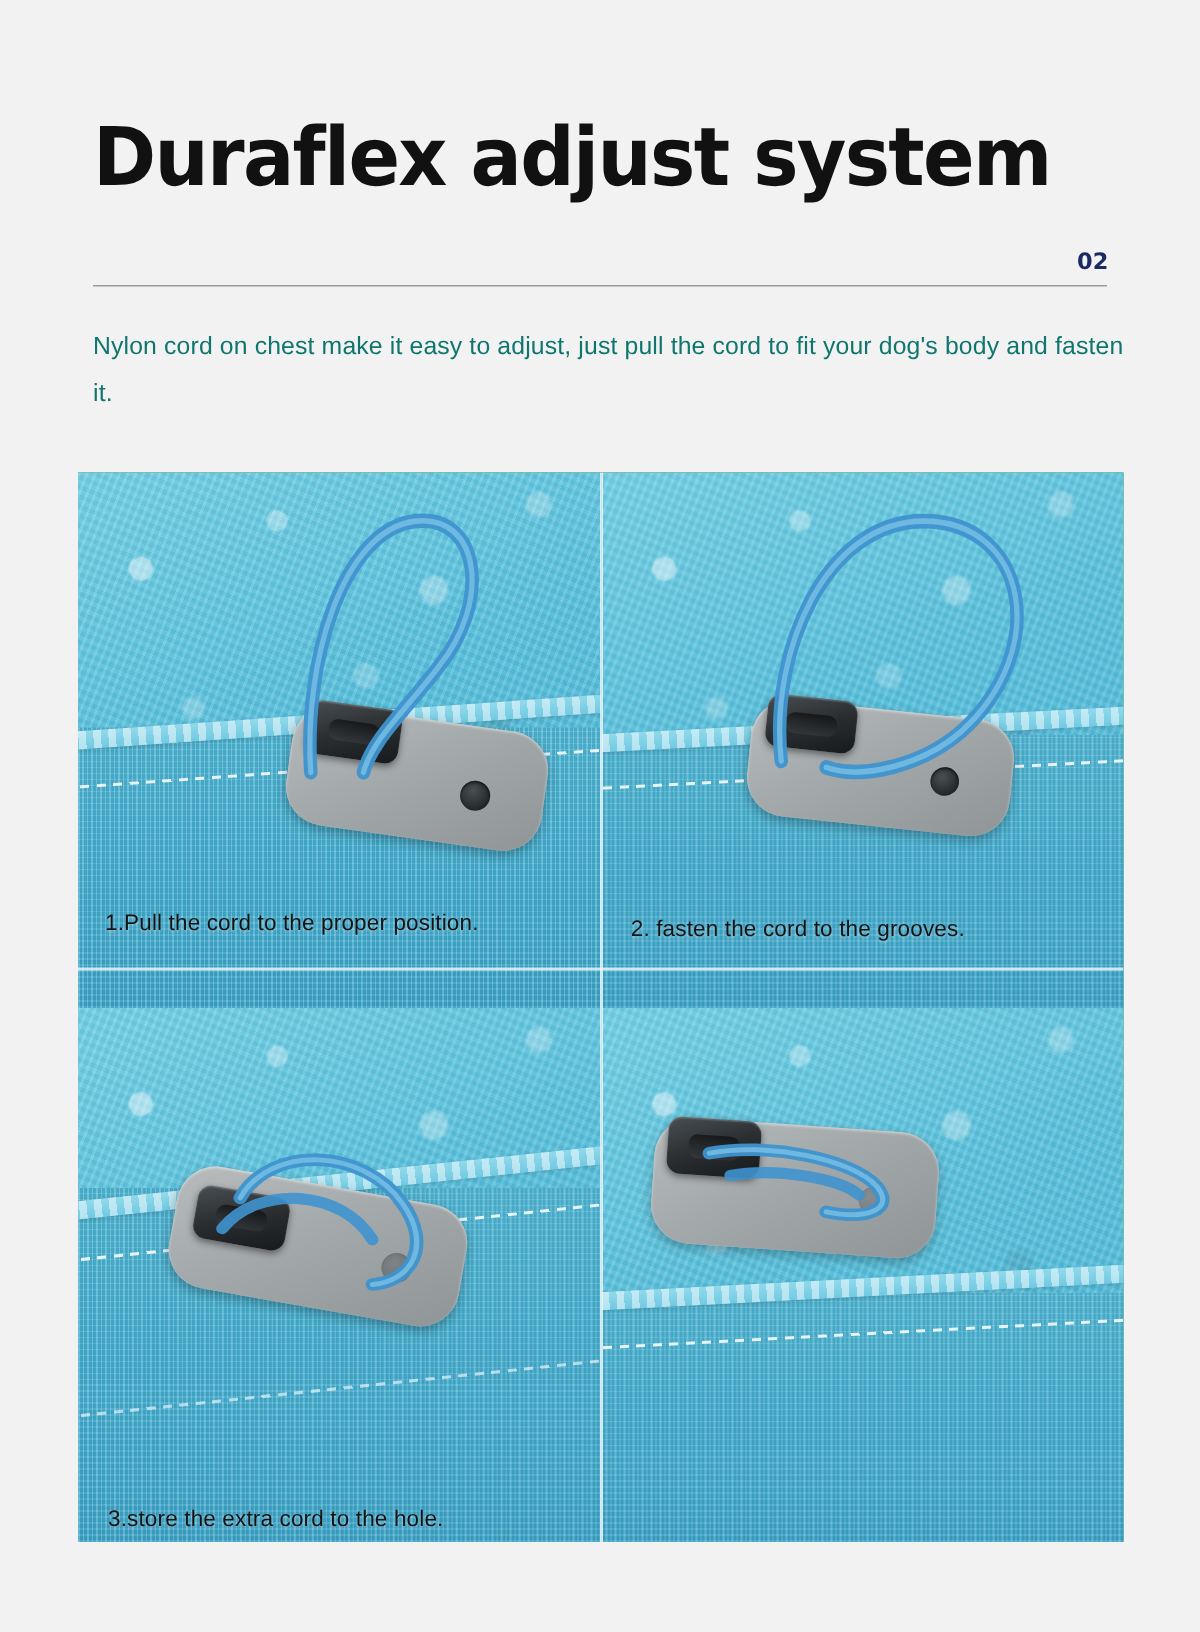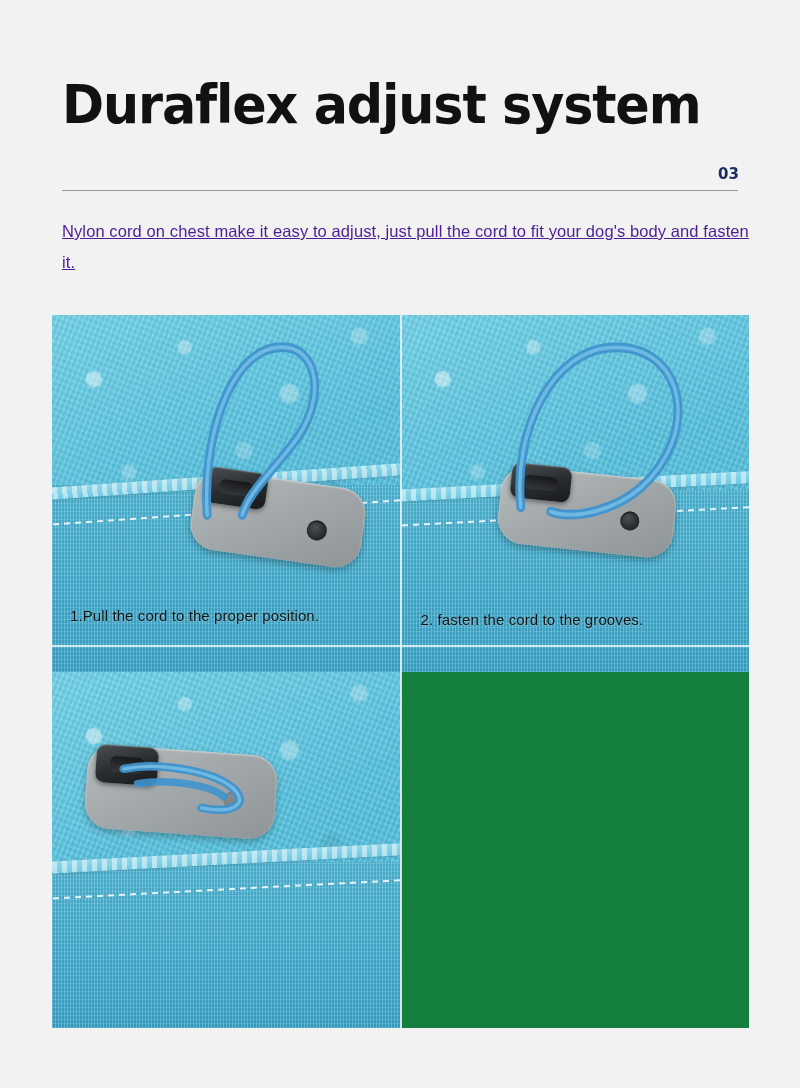--- a/index.html
+++ b/index.html
@@ -65,23 +65,22 @@
   }
 
   
   .subtext {
     position: absolute;
     left: 62px;
     top: 216px;
     width: 690px;
     font-size: 16.5px;
     line-height: 31px;
-    color: #4c1d95;
+    color: #0f766e;
     letter-spacing: 0.1px;
-    text-decoration: underline;
   }
 
   
   .grid {
     position: absolute;
     left: 52px;
     top: 315px;
     width: 697px;
     height: 713px;
     display: grid;
@@ -205,21 +204,21 @@
     white-space: nowrap;
   }
 </style>
 </head>
 <body>
 
 <div class="page">
 
   <div class="header">
     <div class="title">Duraflex adjust system</div>
-    <div class="page-number">03</div>
+    <div class="page-number">02</div>
     <div class="rule"></div>
   </div>
 
   <div class="subtext">Nylon cord on chest make it easy to adjust, just pull the cord to fit your dog's body and fasten it.</div>
 
   <div class="grid">
 
     <div class="cell">
       <div class="fabric fabric-fleece"></div>
       <div class="fabric-knit" style="top:170px;bottom:0;"></div>
@@ -251,20 +250,40 @@
       <div class="lock" style="left:110px;top:150px;width:60px;height:35px;transform:rotate(6deg);"></div>
 
       <svg class="cord-svg" viewBox="0 0 349 330" preserveAspectRatio="none">
         <path d="M120 178 C112 110, 150 30, 215 30 C285 30, 300 110, 240 160 C215 180, 175 190, 150 182" fill="none" stroke="#3f93cf" stroke-width="9" stroke-linecap="round" opacity="0.95"></path>
         <path d="M120 178 C112 110, 150 30, 215 30 C285 30, 300 110, 240 160 C215 180, 175 190, 150 182" fill="none" stroke="#7dc4e8" stroke-width="3.5" stroke-linecap="round" opacity="0.75"></path>
       </svg>
 
       <div class="caption" style="left:20px;top:296px;text-align:right;">2. fasten the cord to the grooves.</div>
     </div>
 
+    <div class="cell">
+      <div class="fabric fabric-fleece"></div>
+      <div class="fabric-knit" style="top:120px;bottom:0;"></div>
+      <div class="seam" style="left:-10px;top:110px;width:380px;transform:rotate(-6deg);"></div>
+      <div class="stitch" style="left:-10px;top:148px;width:380px;transform:rotate(-6deg);"></div>
+      <div class="stitch" style="left:-10px;top:252px;width:380px;transform:rotate(-6deg);opacity:0.7;"></div>
+
+      <div class="plate" style="left:62px;top:118px;width:196px;height:82px;transform:rotate(10deg);">
+        <div class="plate-hole" style="left:142px;top:36px;width:20px;height:20px;opacity:0.35;"></div>
+      </div>
+      <div class="lock" style="left:78px;top:122px;width:62px;height:36px;transform:rotate(10deg);"></div>
+
+      <svg class="cord-svg" viewBox="0 0 348 383" preserveAspectRatio="none">
+        <path d="M108 136 C128 98, 190 100, 216 140 C236 170, 222 196, 196 198" fill="none" stroke="#3f93cf" stroke-width="9" stroke-linecap="round" opacity="0.95"></path>
+        <path d="M108 136 C128 98, 190 100, 216 140 C236 170, 222 196, 196 198" fill="none" stroke="#7dc4e8" stroke-width="3.5" stroke-linecap="round" opacity="0.75"></path>
+        <path d="M96 158 C120 126, 176 130, 196 166" fill="none" stroke="#3f93cf" stroke-width="8" stroke-linecap="round" opacity="0.9"></path>
+      </svg>
+
+      <div class="caption" style="left:20px;top:332px;">3.store the extra cord to the hole.</div>
+    </div>
 
     <div class="cell">
       <div class="fabric fabric-fleece"></div>
       <div class="fabric-knit" style="top:190px;bottom:0;"></div>
       <div class="seam" style="left:-10px;top:180px;width:380px;transform:rotate(-3deg);"></div>
       <div class="stitch" style="left:-10px;top:216px;width:380px;transform:rotate(-3deg);"></div>
 
       <div class="plate" style="left:34px;top:78px;width:190px;height:84px;transform:rotate(4deg);">
         <div class="plate-hole" style="left:138px;top:38px;width:18px;height:18px;opacity:0.25;"></div>
       </div>

